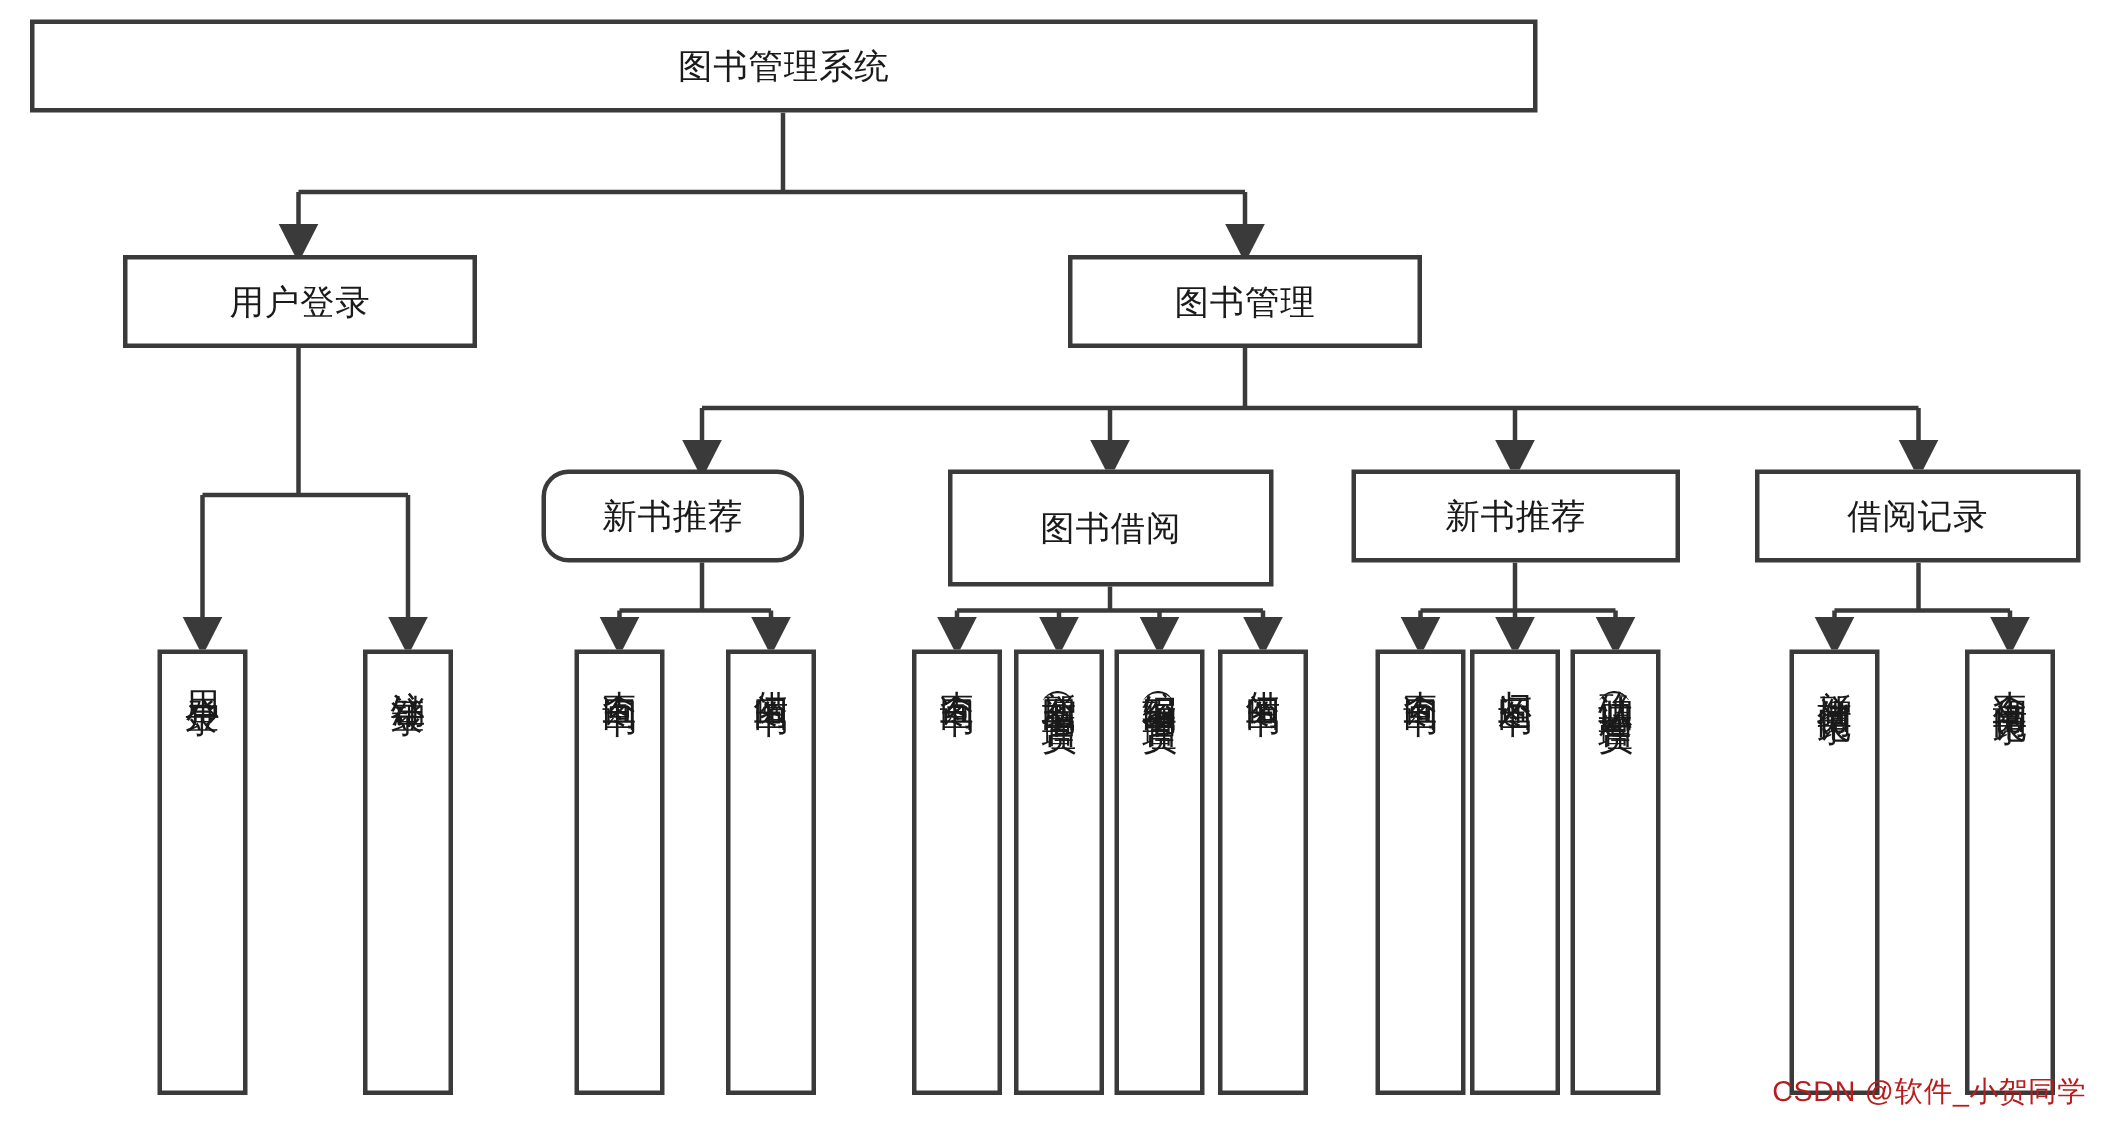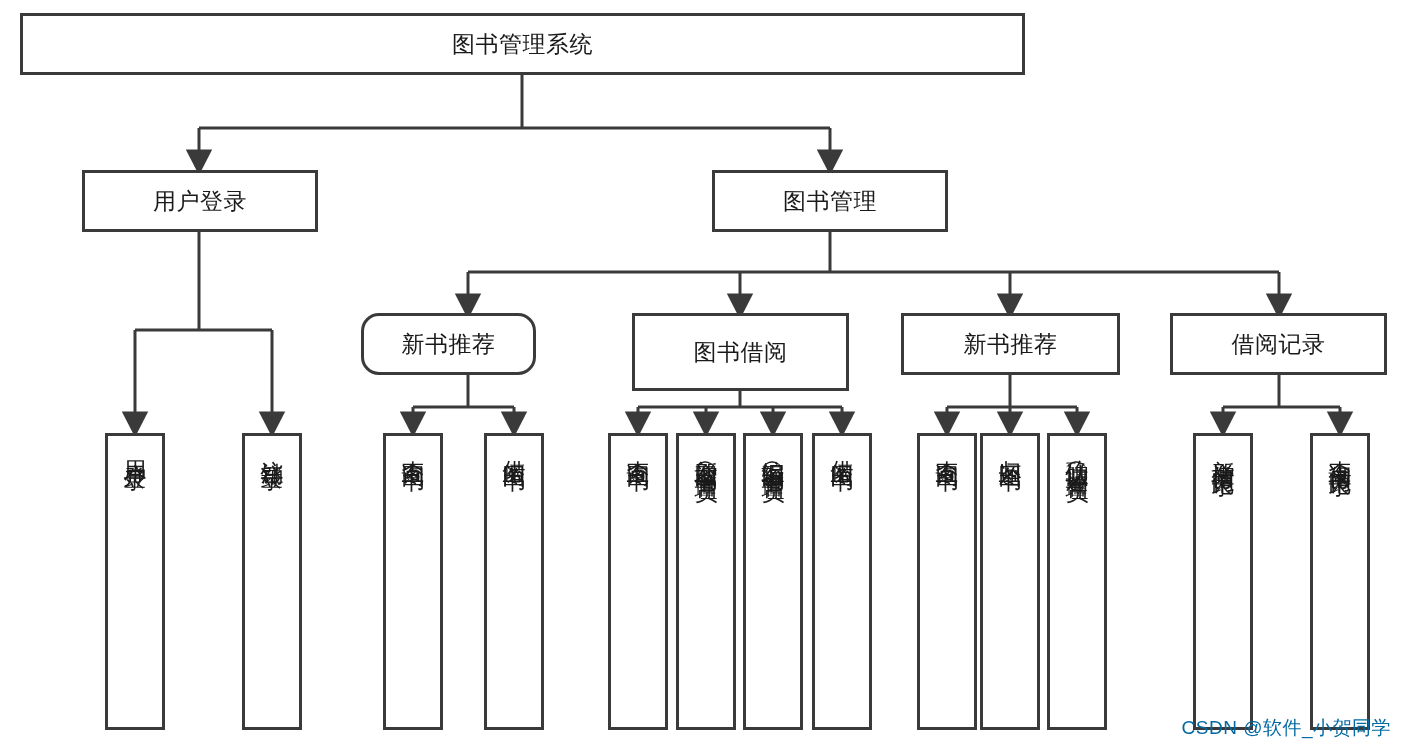--- a/index.html
+++ b/index.html
@@ -49,21 +49,21 @@
     font-size: 23px;
     letter-spacing: 3px;
     line-height: 1.0;
     white-space: nowrap;
   }
   .watermark {
     position: absolute;
     right: 14px;
     bottom: 6px;
     font-size: 19px;
-    color: #0369a1;
+    color: #b91c1c;
     letter-spacing: 0.5px;
     white-space: nowrap;
     pointer-events: none;
   }
   svg.connectors {
     position: absolute;
     left: 0;
     top: 0;
     width: 1405px;
     height: 747px;

